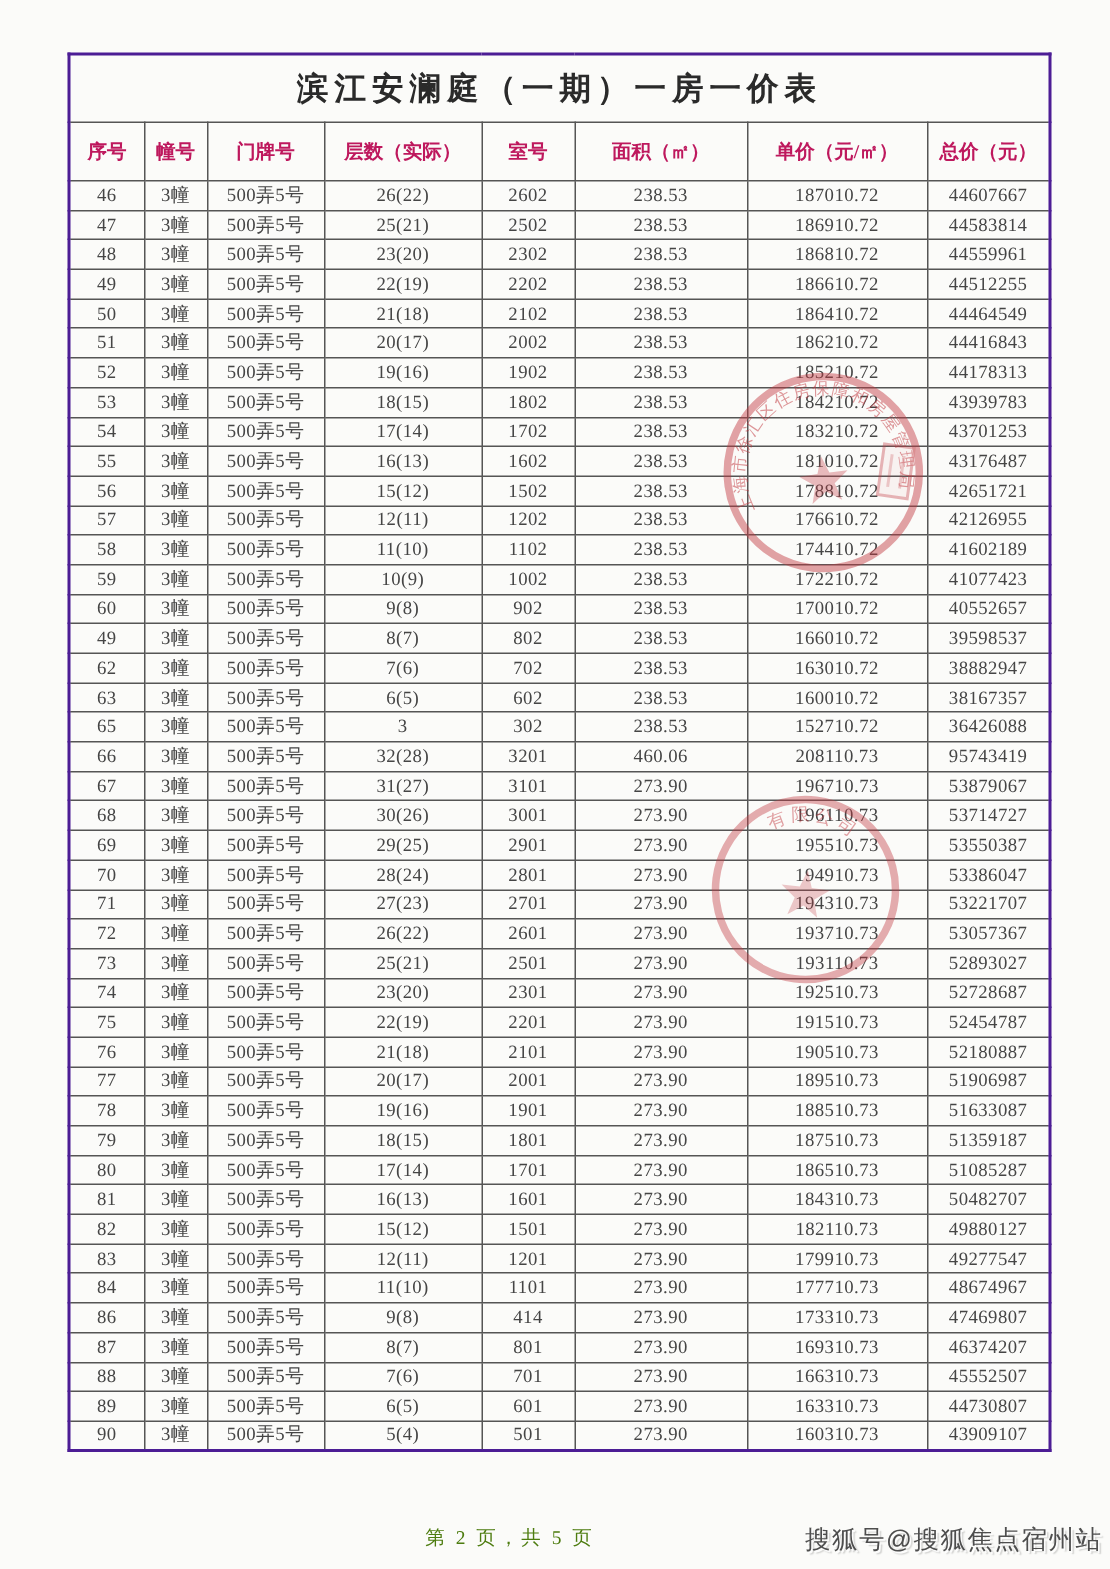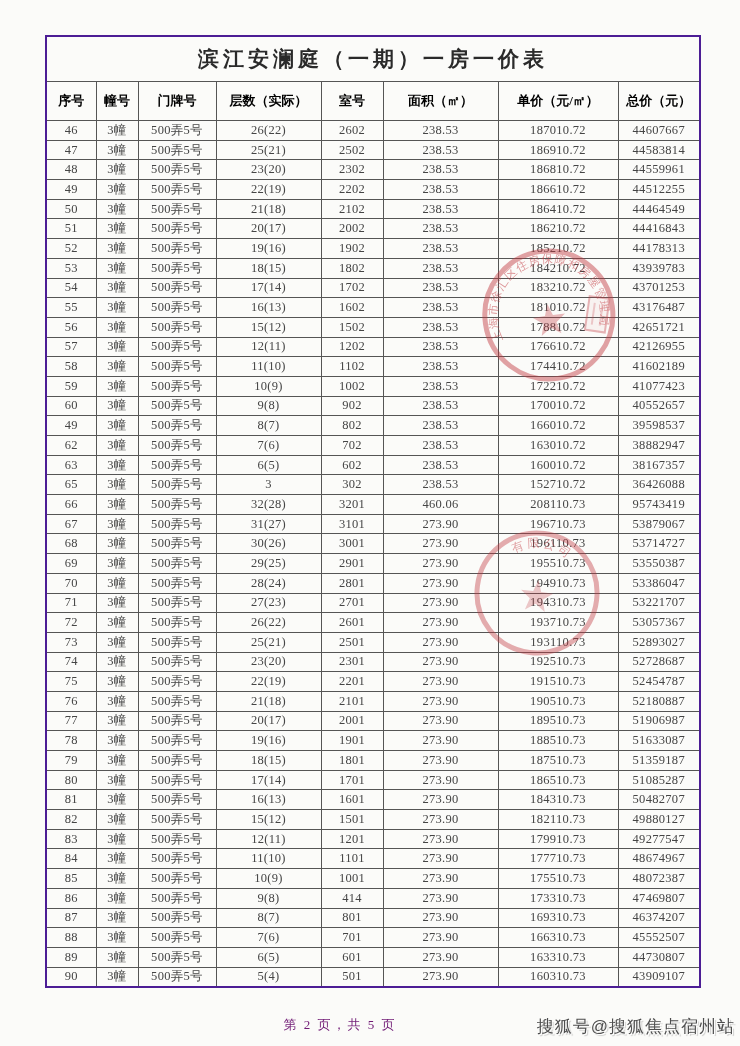--- a/index.html
+++ b/index.html
@@ -21,32 +21,32 @@
   .price-table th,.price-table td{
     border:1px solid #555;
     text-align:center;vertical-align:middle;
     padding:0;overflow:hidden;white-space:nowrap;
   }
   .title-row td{
     height:44px;font-size:21px;font-weight:bold;
     letter-spacing:4px;color:#2a2a2a;
   }
   .head-row th{
-    height:38px;font-size:13px;font-weight:bold;color:#000000;
+    height:38px;font-size:13px;font-weight:bold;color:#be185d;
   }
   tbody tr{height:19.7px;}
   tbody td{font-size:12.5px;color:#454545;letter-spacing:0.3px;}
 
   .stamp{position:absolute;pointer-events:none;}
   .stamp-1{left:468px;top:235px;}
   .stamp-2{left:460px;top:516px;}
 
   .footer-line{
     position:absolute;left:0;top:1016px;width:680px;
-    text-align:center;font-size:13px;color:#701a75;letter-spacing:2px;
+    text-align:center;font-size:13px;color:#4d7c0f;letter-spacing:2px;
   }
   .watermark{
     position:absolute;right:5px;top:1015px;
     font-family:"Liberation Sans","DejaVu Sans",sans-serif;
     font-size:17px;font-weight:normal;color:#4e4e4e;
     letter-spacing:1px;
     text-shadow:1px 1px 0 rgba(255,255,255,0.85), 2px 2px 1px rgba(0,0,0,0.18);
   }
 </style>
 </head>
@@ -455,30 +455,20 @@
           <td>84</td>
           <td>3幢</td>
           <td>500弄5号</td>
           <td>11(10)</td>
           <td>1101</td>
           <td>273.90</td>
           <td>177710.73</td>
           <td>48674967</td>
         </tr>
         <tr>
-          <td>85</td>
-          <td>3幢</td>
-          <td>500弄5号</td>
-          <td>10(9)</td>
-          <td>1001</td>
-          <td>273.90</td>
-          <td>175510.73</td>
-          <td>48072387</td>
-        </tr>
-        <tr>
           <td>86</td>
           <td>3幢</td>
           <td>500弄5号</td>
           <td>9(8)</td>
           <td>414</td>
           <td>273.90</td>
           <td>173310.73</td>
           <td>47469807</td>
         </tr>
         <tr>

